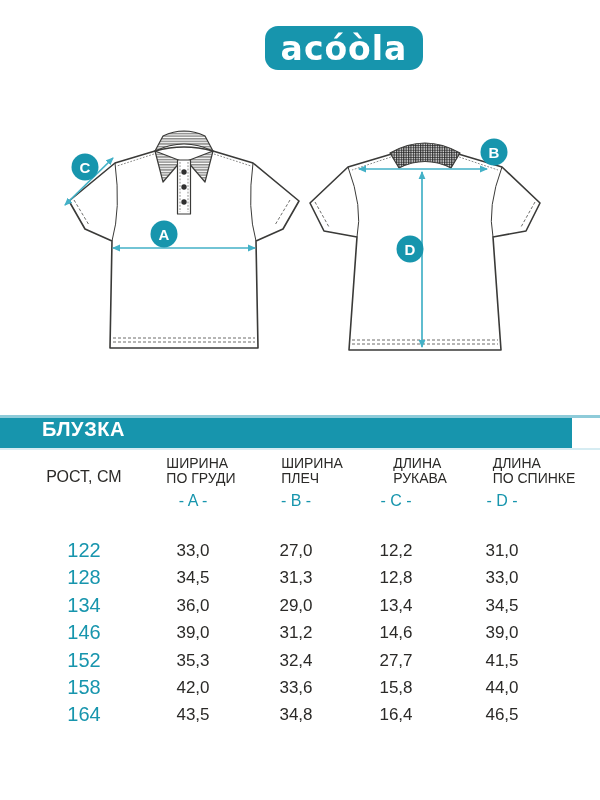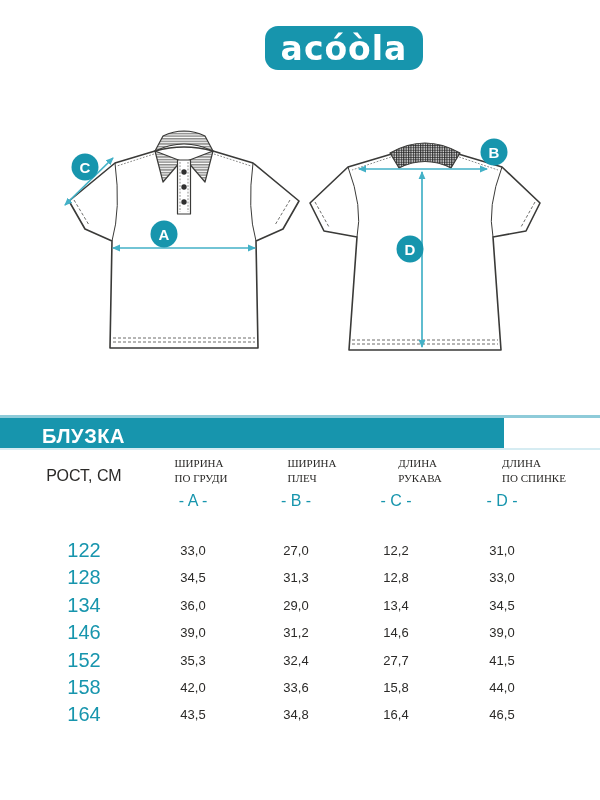--- a/index.html
+++ b/index.html
@@ -35,36 +35,36 @@
   .arrow{stroke:var(--arrow);stroke-width:1.7;fill:none;}
   .ah{fill:var(--arrow);}
   .badge{fill:var(--teal);}
   .badge-letter{
     fill:#fff;font-family:"Liberation Sans",sans-serif;font-size:15px;font-weight:bold;
     text-anchor:middle;
   }
   
   .band-top{position:absolute;top:415px;left:0;width:600px;height:3px;background:#8ecbd9;}
   .band{
-    position:absolute;top:418px;left:0;width:504px;height:30px;background:var(--teal);
-    display:flex;align-items:flex-end;padding-left:42px;
+    position:absolute;top:418px;left:0;width:572px;height:30px;background:var(--teal);
+    display:flex;align-items:flex-start;padding-left:42px;
   }
   .band span{color:#fff;font-size:20px;font-weight:bold;letter-spacing:0.6px;}
   .band-bottom{position:absolute;top:448px;left:0;width:600px;height:2px;background:#d6ecf2;}
   
   .grid{display:grid;grid-template-columns:112px 106px 100px 100px 112px;width:544px;}
   .thead{position:absolute;left:28px;top:456px;align-items:end;gap:8px;}
   .hc{text-align:center;}
-  .hc .in{display:inline-block;text-align:left;font-size:11px;line-height:15px;color:var(--ink);font-family:Liberation Serif, serif;}
+  .hc .in{display:inline-block;text-align:left;font-size:14px;line-height:15px;color:var(--ink);}
   .rowhdr{font-size:16px;text-align:center;padding-bottom:1px;}
   .letters{position:absolute;left:28px;top:492px;}
   .letters div{text-align:center;font-size:16px;color:var(--teal);}
   .tbody{position:absolute;left:28px;top:517px;margin-top:20px;}
   .trow{display:grid;grid-template-columns:112px 106px 100px 100px 112px;height:27.4px;}
-  .td{text-align:center;font-size:13px;line-height:27.4px;color:var(--ink);}
+  .td{text-align:center;font-size:17px;line-height:27.4px;color:var(--ink);}
   .td.size{font-size:20px;color:var(--teal);}
 </style>
 </head>
 <body>
 
 <div class="page">
 
   <div class="logo">
     <span>acóòla</span>
   </div>

